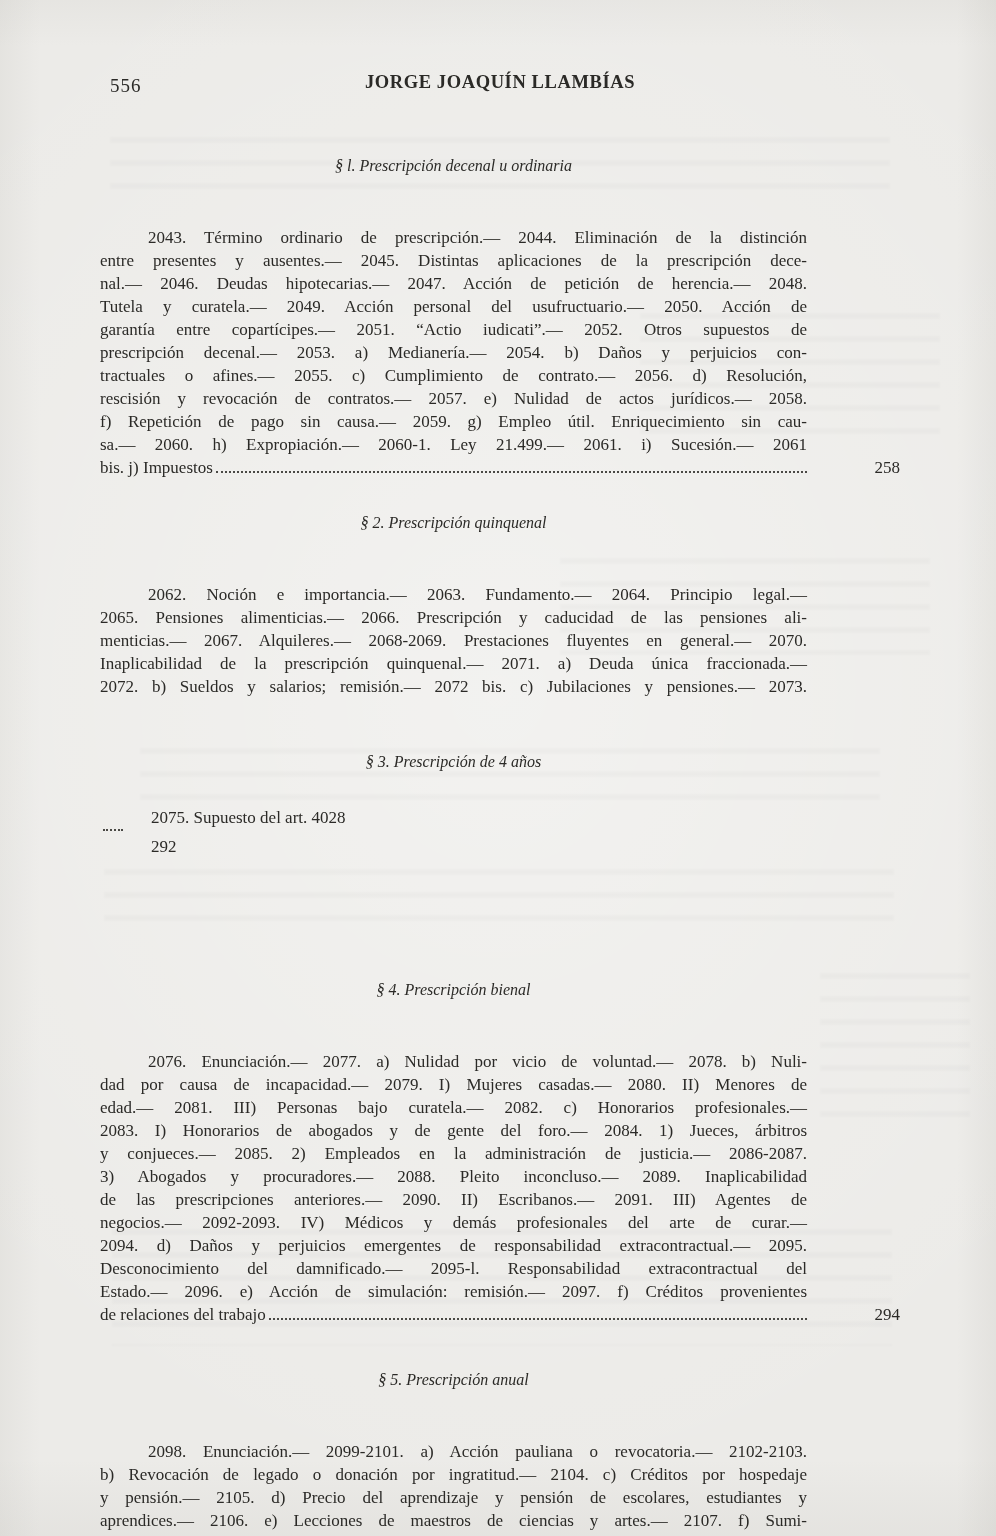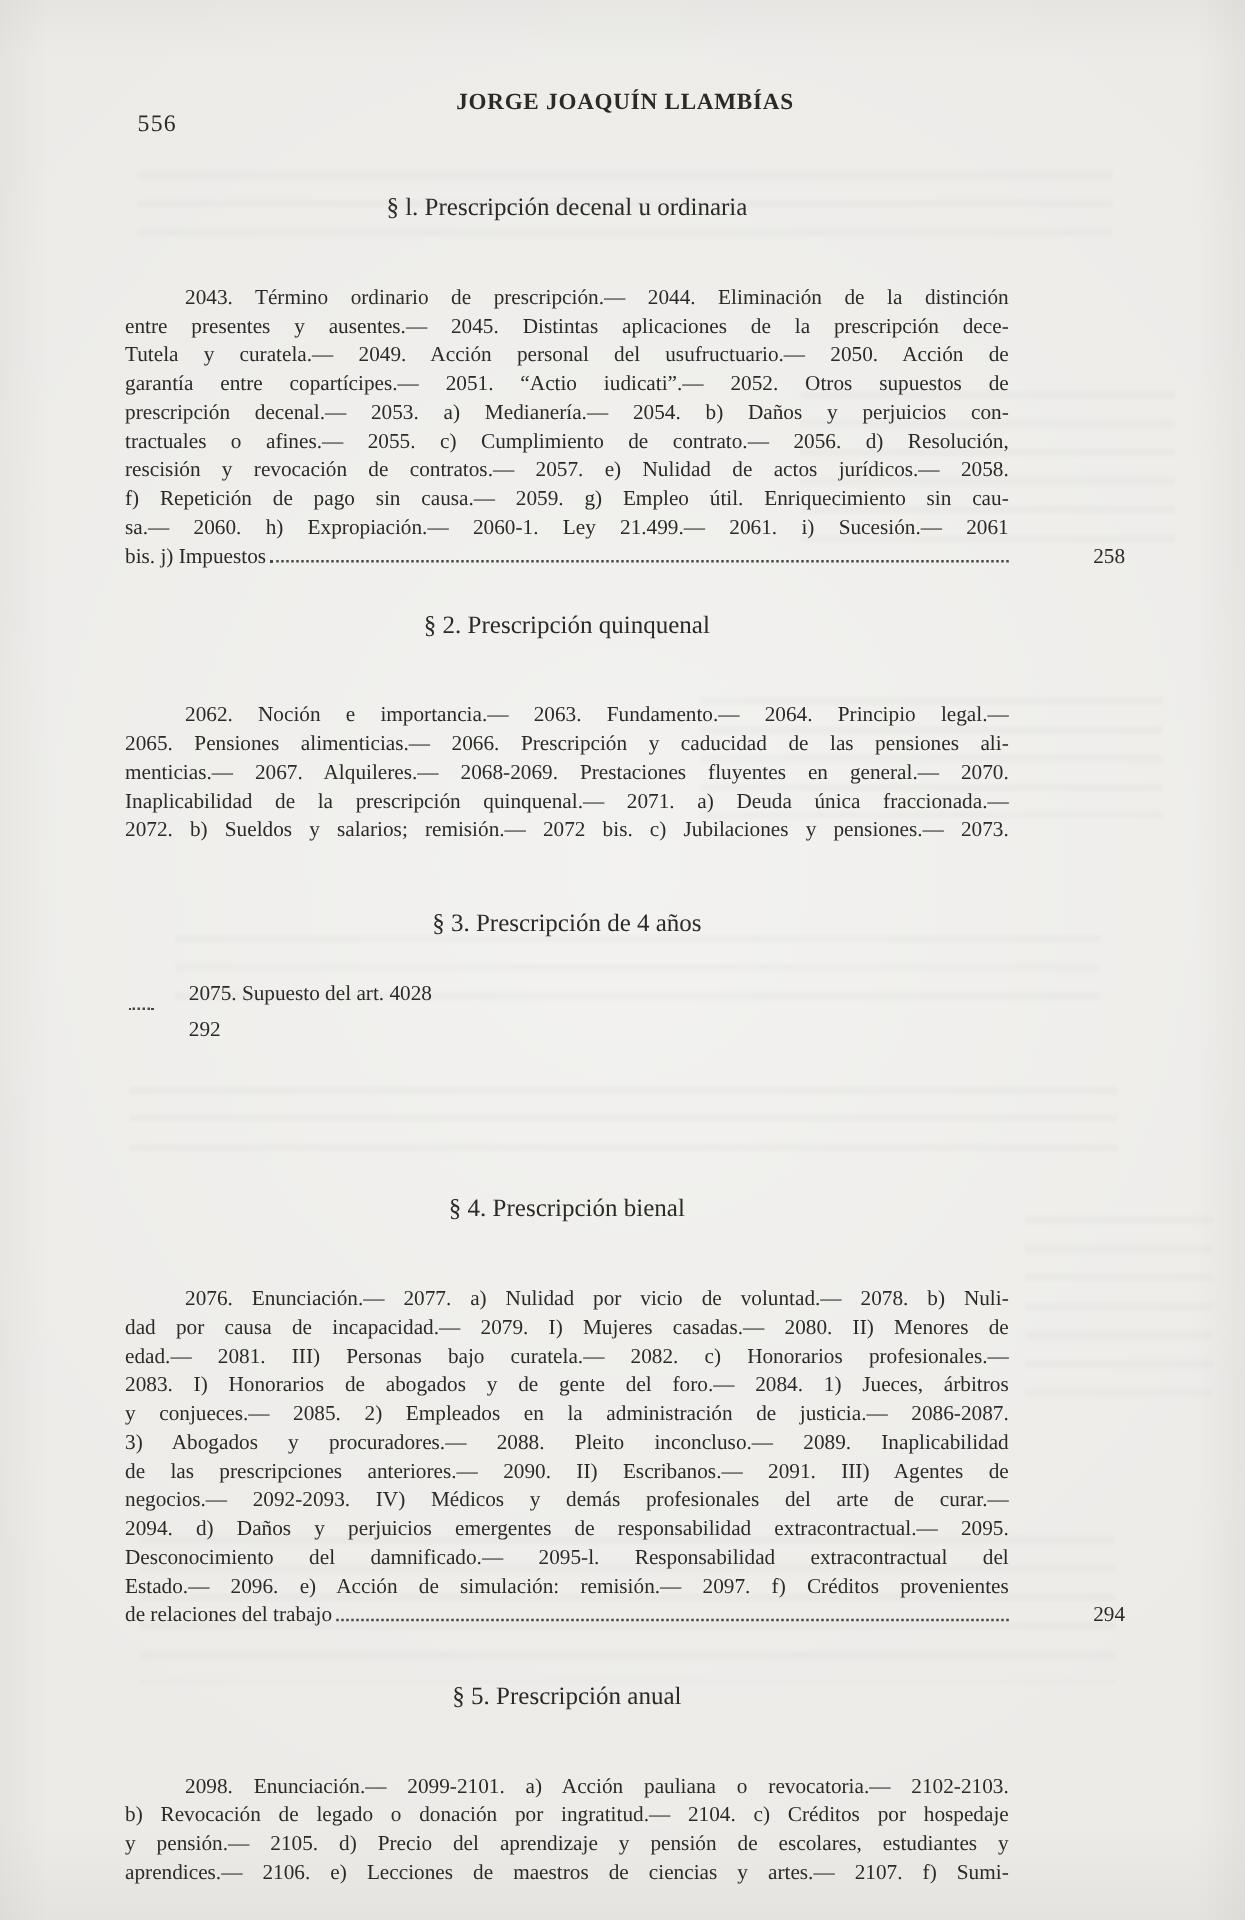--- a/index.html
+++ b/index.html
@@ -24,33 +24,34 @@
     padding: 70px 96px 0 100px;
     box-sizing: border-box;
   }
   .running-head {
     position: relative;
     height: 24px;
     font-size: 19px;
     line-height: 24px;
   }
   .folio {
-    position: absolute; left: 10px; top: 18px;
+    position: absolute; left: 10px; top: 4px;
     letter-spacing: 1px;
   }
   .author {
     text-align: center;
     width: 800px;
     letter-spacing: .6px;
     font-size: 18.5px;
     font-weight: bold;
   }
   #toc { width: 800px; }
   .heading {
-    font-size: 20px;
+    font-style: italic;
+    font-size: 16px;
     line-height: 24px;
     text-align: center;
     width: 707px; 
   }
   .para {
     font-size: 17px;
     line-height: 23px;
     width: 800px;
   }
   .line {
@@ -123,20 +124,21 @@
 <div class="page">
   <div class="running-head">
     <span class="folio">556</span>
     <div class="author">JORGE JOAQUÍN LLAMBÍAS</div>
   </div>
   <div id="toc">
       <div class="heading">§ l. Prescripción decenal u ordinaria</div>
       <div class="para">
         <div class="line first">2043. Término ordinario de prescripción.— 2044. Eliminación de la distinción</div>
         <div class="line">entre presentes y ausentes.— 2045. Distintas aplicaciones de la prescripción dece-</div>
+        <div class="line">nal.— 2046. Deudas hipotecarias.— 2047. Acción de petición de herencia.— 2048.</div>
         <div class="line">Tutela y curatela.— 2049. Acción personal del usufructuario.— 2050. Acción de</div>
         <div class="line">garantía entre copartícipes.— 2051. “Actio iudicati”.— 2052. Otros supuestos de</div>
         <div class="line">prescripción decenal.— 2053. a) Medianería.— 2054. b) Daños y perjuicios con-</div>
         <div class="line">tractuales o afines.— 2055. c) Cumplimiento de contrato.— 2056. d) Resolución,</div>
         <div class="line">rescisión y revocación de contratos.— 2057. e) Nulidad de actos jurídicos.— 2058.</div>
         <div class="line">f) Repetición de pago sin causa.— 2059. g) Empleo útil. Enriquecimiento sin cau-</div>
         <div class="line">sa.— 2060. h) Expropiación.— 2060-1. Ley 21.499.— 2061. i) Sucesión.— 2061</div>
         <div class="lastline">
           <span class="ltext">bis. j) Impuestos</span>
           <span class="leader"></span>

